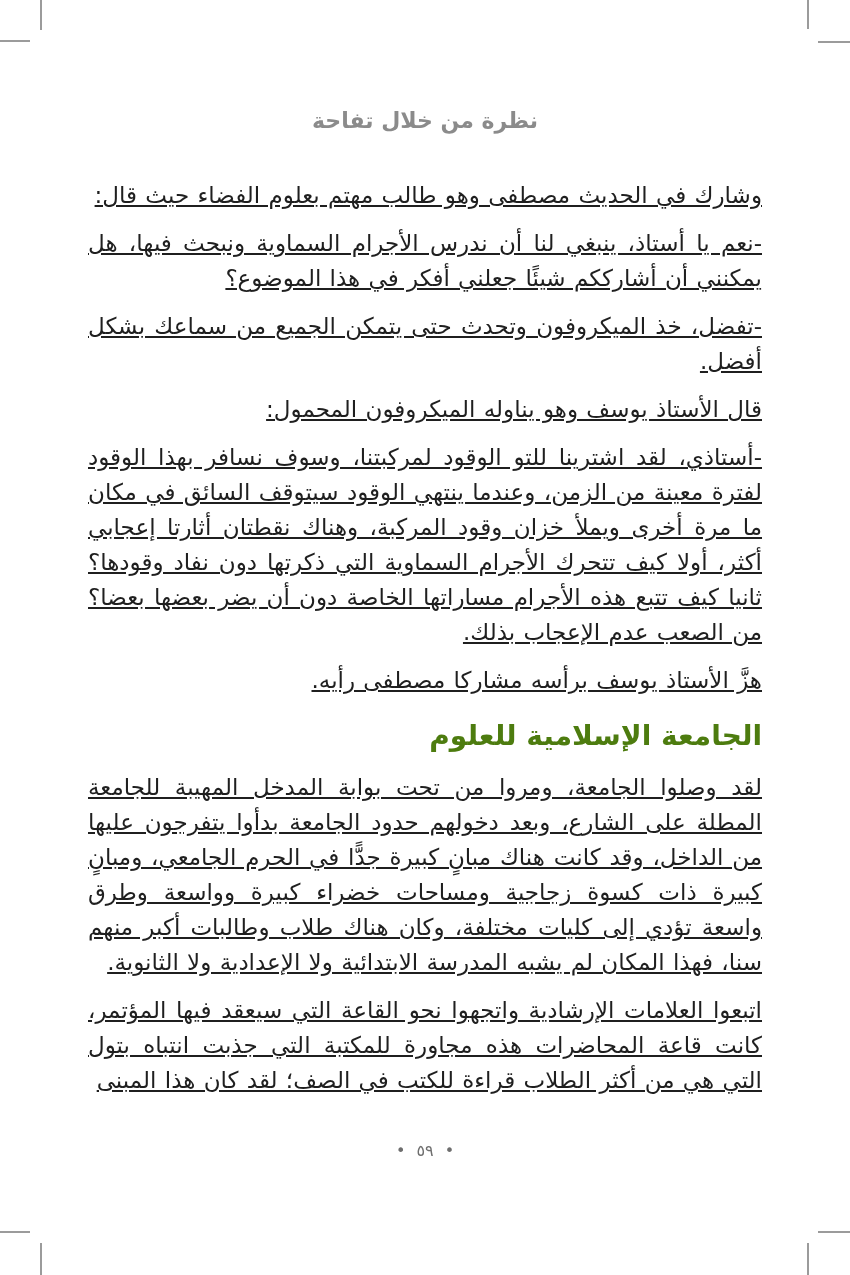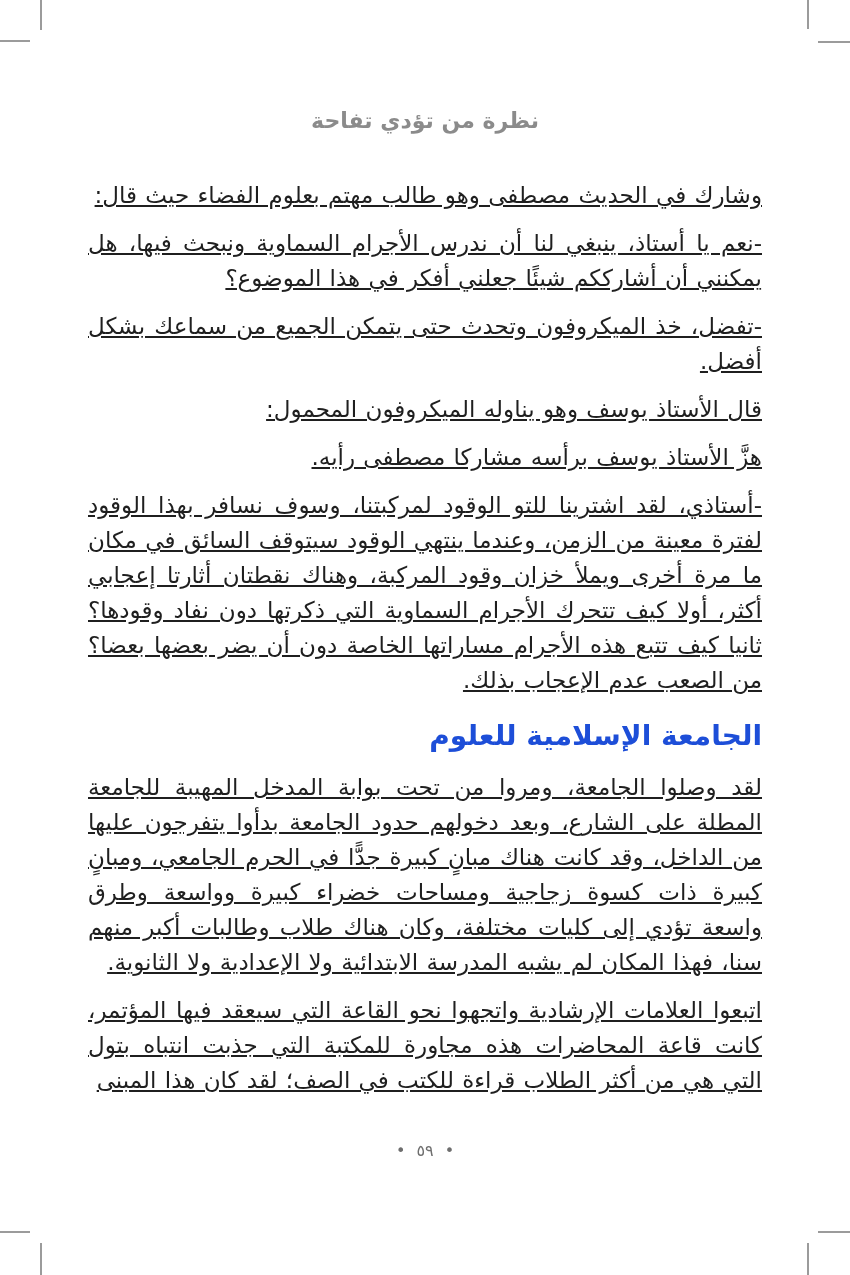--- a/index.html
+++ b/index.html
@@ -19,21 +19,21 @@
   }
   .chapter-title{
     text-align:center;color:#8b8b8b;font-weight:bold;
     font-size:22px;line-height:30px;margin:0 0 42px 0;
   }
   p.body{
     font-size:23px;line-height:35px;margin:0 0 13px 0;
     text-align:justify;text-align-last:right;word-spacing:1px;text-decoration:underline;
   }
   h2.section{
-    font-size:28px;line-height:40px;font-weight:bold;color:#1d4ed8;
+    font-size:28px;line-height:40px;font-weight:bold;color:#4d7c0f;
     text-align:right;margin:18px 0 14px 0;
   }
   .footer{
     position:absolute;top:1141px;left:0;width:100%;
     text-align:center;color:#6e6e6e;font-size:16px;word-spacing:6px;
   }
 </style>
 </head>
 <body>
 
@@ -42,28 +42,28 @@
   <div class="crop" style="left:40px;top:0;width:2px;height:30px;"></div>
   <div class="crop" style="left:0;top:40px;width:30px;height:2px;"></div>
   <div class="crop" style="left:807px;top:0;width:2px;height:29px;"></div>
   <div class="crop" style="left:818px;top:41px;width:32px;height:2px;"></div>
   <div class="crop" style="left:0;top:1231px;width:30px;height:2px;"></div>
   <div class="crop" style="left:40px;top:1243px;width:2px;height:32px;"></div>
   <div class="crop" style="left:818px;top:1231px;width:32px;height:2px;"></div>
   <div class="crop" style="left:807px;top:1243px;width:2px;height:32px;"></div>
 
   <div class="text-block">
-    <div class="chapter-title">نظرة من تؤدي تفاحة</div>
+    <div class="chapter-title">نظرة من خلال تفاحة</div>
 
     <p class="body">وشارك في الحديث مصطفى وهو طالب مهتم بعلوم الفضاء حيث قال:</p>
     <p class="body">-نعم يا أستاذ، ينبغي لنا أن ندرس الأجرام السماوية ونبحث فيها، هل يمكنني أن أشارككم شيئًا جعلني أفكر في هذا الموضوع؟</p>
     <p class="body">-تفضل، خذ الميكروفون وتحدث حتى يتمكن الجميع من سماعك بشكل أفضل.</p>
     <p class="body">قال الأستاذ يوسف وهو يناوله الميكروفون المحمول:</p>
+    <p class="body">-أستاذي، لقد اشترينا للتو الوقود لمركبتنا، وسوف نسافر بهذا الوقود لفترة معينة من الزمن، وعندما ينتهي الوقود سيتوقف السائق في مكان ما مرة أخرى ويملأ خزان وقود المركبة، وهناك نقطتان أثارتا إعجابي أكثر، أولا كيف تتحرك الأجرام السماوية التي ذكرتها دون نفاد وقودها؟ ثانيا كيف تتبع هذه الأجرام مساراتها الخاصة دون أن يضر بعضها بعضا؟ من الصعب عدم الإعجاب بذلك.</p>
     <p class="body">هزَّ الأستاذ يوسف برأسه مشاركا مصطفى رأيه.</p>
-    <p class="body">-أستاذي، لقد اشترينا للتو الوقود لمركبتنا، وسوف نسافر بهذا الوقود لفترة معينة من الزمن، وعندما ينتهي الوقود سيتوقف السائق في مكان ما مرة أخرى ويملأ خزان وقود المركبة، وهناك نقطتان أثارتا إعجابي أكثر، أولا كيف تتحرك الأجرام السماوية التي ذكرتها دون نفاد وقودها؟ ثانيا كيف تتبع هذه الأجرام مساراتها الخاصة دون أن يضر بعضها بعضا؟ من الصعب عدم الإعجاب بذلك.</p>
 
     <h2 class="section">الجامعة الإسلامية للعلوم</h2>
 
     <p class="body">لقد وصلوا الجامعة، ومروا من تحت بوابة المدخل المهيبة للجامعة المطلة على الشارع، وبعد دخولهم حدود الجامعة بدأوا يتفرجون عليها من الداخل، وقد كانت هناك مبانٍ كبيرة جدًّا في الحرم الجامعي، ومبانٍ كبيرة ذات كسوة زجاجية ومساحات خضراء كبيرة وواسعة وطرق واسعة تؤدي إلى كليات مختلفة، وكان هناك طلاب وطالبات أكبر منهم سنا، فهذا المكان لم يشبه المدرسة الابتدائية ولا الإعدادية ولا الثانوية.</p>
     <p class="body">اتبعوا العلامات الإرشادية واتجهوا نحو القاعة التي سيعقد فيها المؤتمر، كانت قاعة المحاضرات هذه مجاورة للمكتبة التي جذبت انتباه بتول التي هي من أكثر الطلاب قراءة للكتب في الصف؛ لقد كان هذا المبنى</p>
   </div>
 
   <div class="footer">• ٥٩ •</div>
 </div>
 

